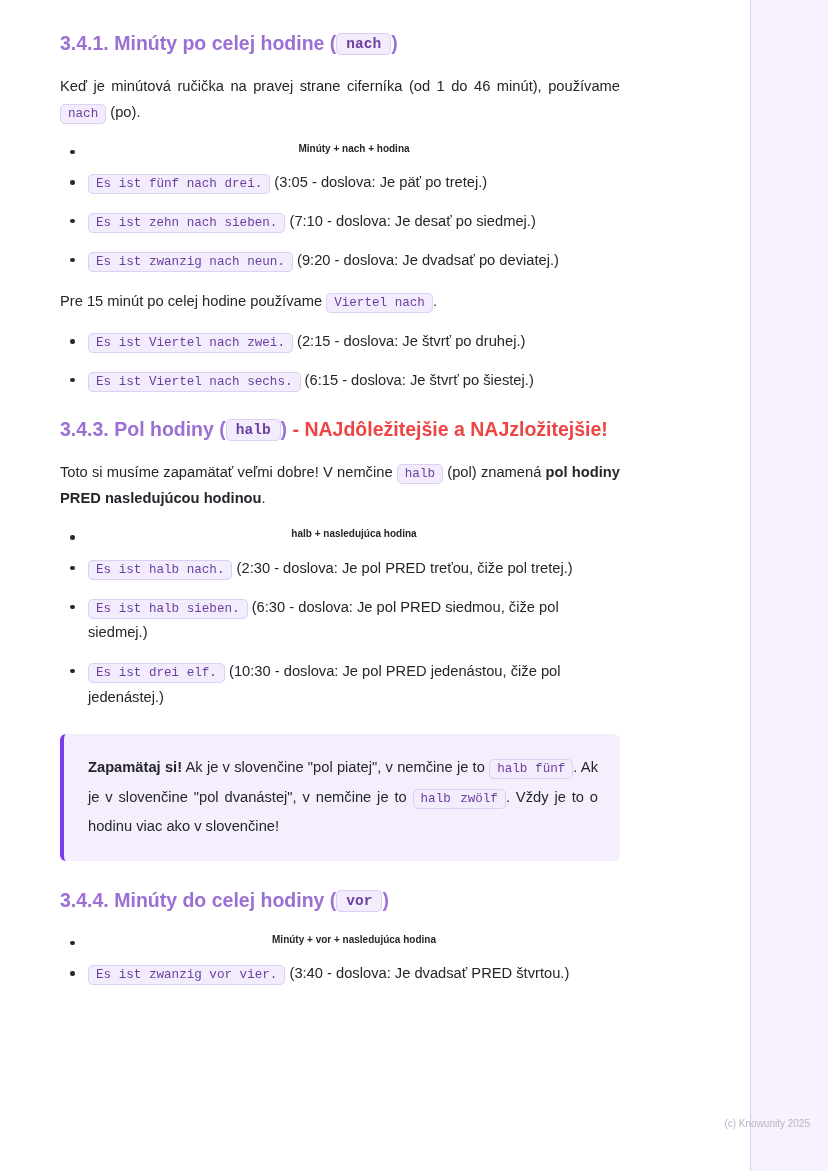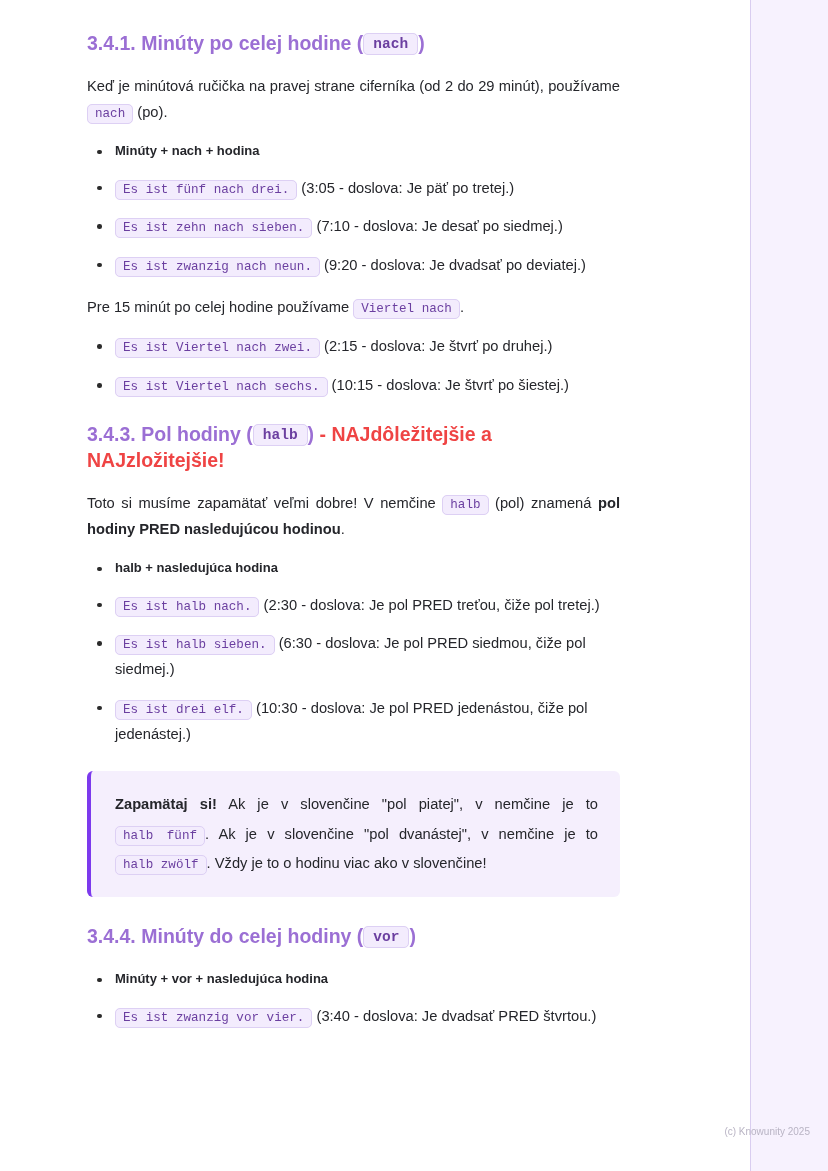--- a/index.html
+++ b/index.html
@@ -32,21 +32,21 @@
   .rail-panel {
     position: absolute;
     top: 0;
     bottom: 0;
     left: 751px;
     right: 0;
     background: #f7f2fe;
   }
   .content {
     position: relative;
-    padding: 30px 70px 28px 87px;
+    padding: 30px 70px 28px 60px;
     width: 690px;
     box-sizing: border-box;
   }
   h3.heading {
     font-size: 19.5px;
     font-weight: bold;
     color: #9b6fd4;
     margin: 22px 0 18px 0;
     line-height: 1.35;
   }
@@ -94,38 +94,39 @@
     position: absolute;
     left: 10px;
     top: 10px;
     width: 4.5px;
     height: 4.5px;
     border-radius: 50%;
     background: #2b2b2b;
   }
   ul.list li.bold-item {
     font-weight: bold;
-    font-size: 13px;
+    font-size: 10px;
+    text-align: center;
   }
   .callout {
     background: #f5effd;
     border-left: 4px solid #7c3aed;
     margin: 24px 0 26px 0;
     padding: 19px 22px 19px 24px;
     font-size: 14.7px;
     line-height: 2.0;
     text-align: justify;
     color: #25262b;
     border-radius: 6px;
   }
   .callout b { font-weight: bold; }
   .footer-note {
     position: absolute;
     right: 18px;
-    bottom: 34px;
+    bottom: 42px;
     font-size: 10px;
     color: #b9b4c4;
     font-family: "Liberation Sans", sans-serif;
     margin-left: 8px;
   }
   b.strong { font-weight: bold; }
 </style>
 </head>
 <body>
 
@@ -135,21 +136,21 @@
   <div class="rail-line a"></div>
 
   <div class="content">
 
     <h3 class="heading">
       <span>3.4.1.</span>
       <span>Minúty po celej hodine (</span><code class="code">nach</code><span>)</span>
     </h3>
 
     <p class="para">
-      <span>Keď je minútová ručička na pravej strane ciferníka (od 2 do 29 minút), používame </span><code class="code">nach</code><span> (po).</span>
+      <span>Keď je minútová ručička na pravej strane ciferníka (od 1 do 46 minút), používame </span><code class="code">nach</code><span> (po).</span>
     </p>
 
     <ul class="list">
       <li class="bold-item">Minúty + nach + hodina</li>
       <li>
         <code class="code">Es ist fünf nach drei.</code>
         <span>(3:05 - doslova: Je päť po tretej.)</span>
       </li>
       <li>
         <code class="code">Es ist zehn nach sieben.</code>
@@ -166,21 +167,21 @@
       <span>Pre 15 minút po celej hodine používame </span><code class="code">Viertel nach</code><span>.</span>
     </p>
 
     <ul class="list">
       <li>
         <code class="code">Es ist Viertel nach zwei.</code>
         <span>(2:15 - doslova: Je štvrť po druhej.)</span>
       </li>
       <li>
         <code class="code">Es ist Viertel nach sechs.</code>
-        <span>(10:15 - doslova: Je štvrť po šiestej.)</span>
+        <span>(6:15 - doslova: Je štvrť po šiestej.)</span>
       </li>
     </ul>
 
     <h3 class="heading">
       <span>3.4.3.</span>
       <span>Pol hodiny (</span><code class="code">halb</code><span>)</span><span class="dark"> - NAJdôležitejšie a NAJzložitejšie!</span>
     </h3>
 
     <p class="para">
       <span>Toto si musíme zapamätať veľmi dobre! V nemčine </span><code class="code">halb</code><span> (pol) znamená </span><b class="strong">pol hodiny PRED nasledujúcou hodinou</b><span>.</span>

